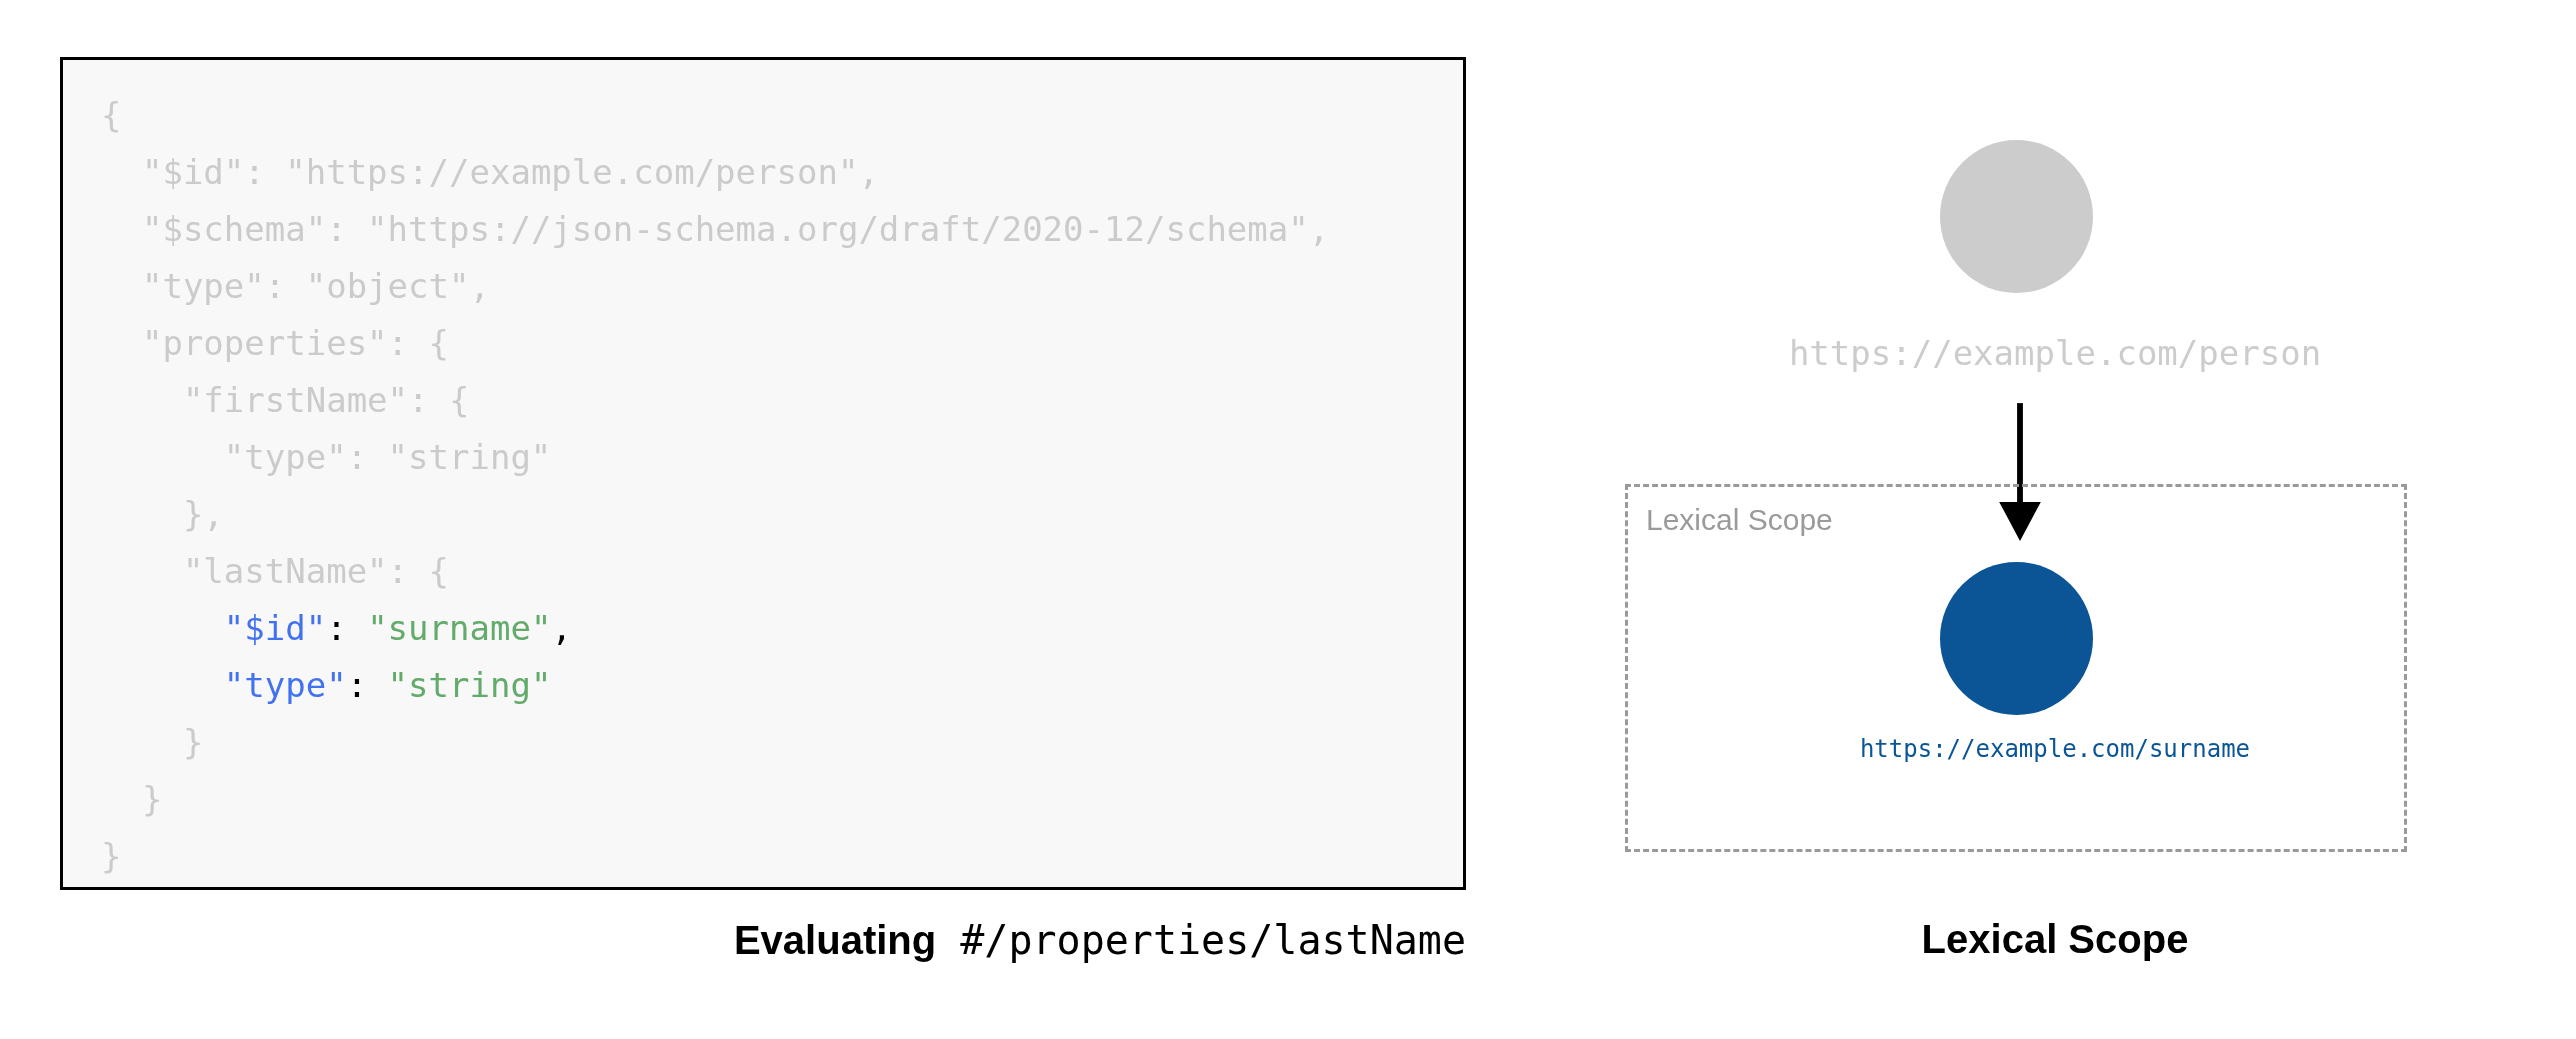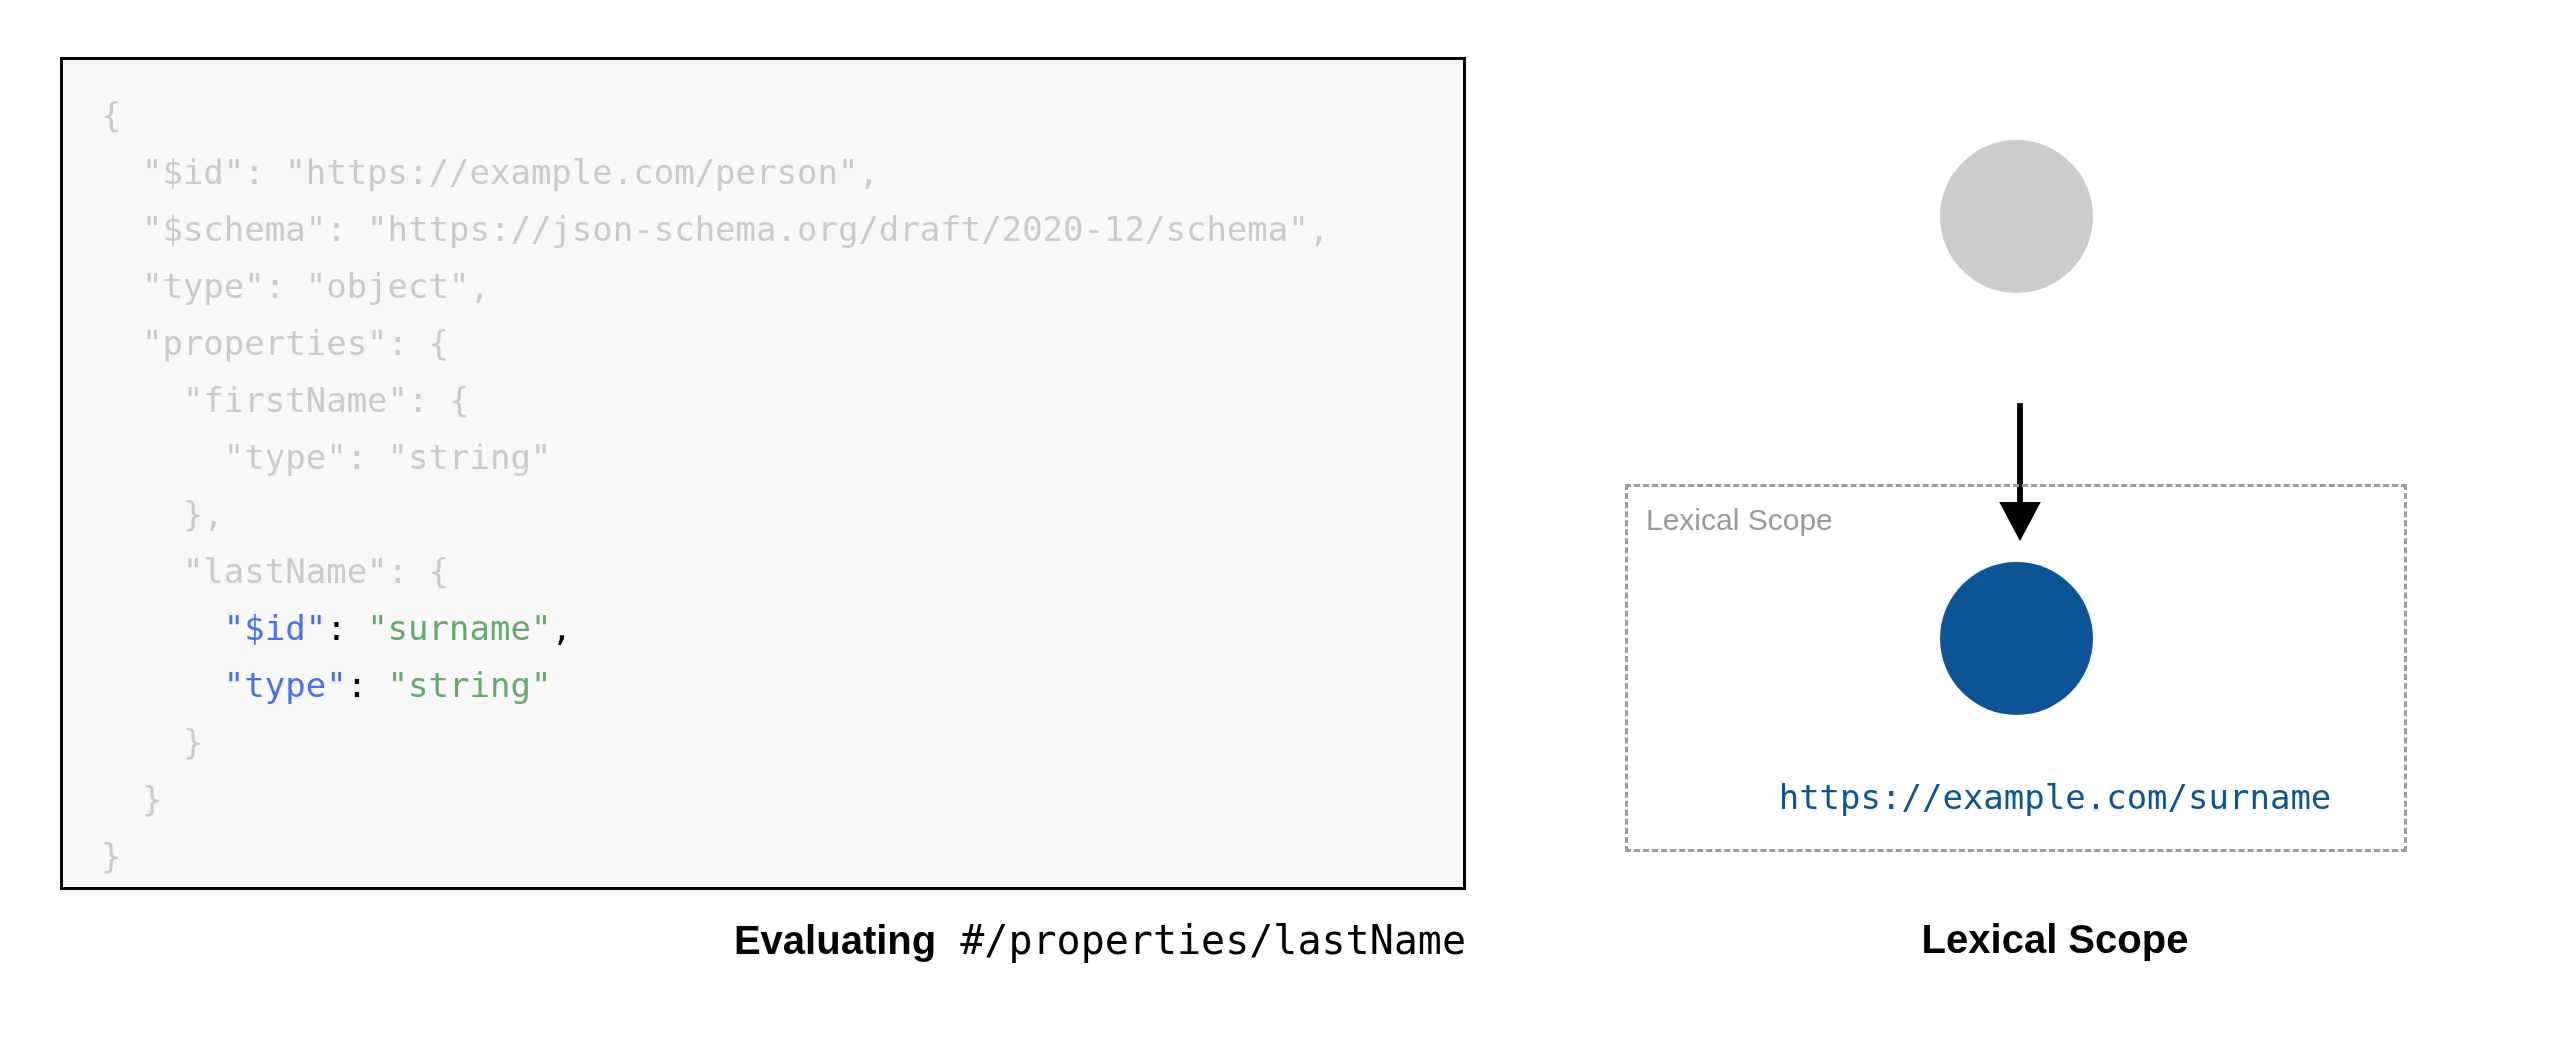--- a/index.html
+++ b/index.html
@@ -137,25 +137,25 @@
     top: 562px;
     width: 153px;
     height: 153px;
     border-radius: 50%;
     background: #0b5596;
   }
 
   #child-node-label {
     position: absolute;
     left: 84px;
-    top: 777px;
+    top: 735px;
     width: 890px;
     text-align: center;
     font-family: "DejaVu Sans Mono", "Liberation Mono", monospace;
-    font-size: 34px;
+    font-size: 24px;
     color: #0b5596;
     white-space: nowrap;
   }
 
   #right-caption {
     position: absolute;
     left: 84px;
     top: 917px;
     width: 890px;
     text-align: center;
@@ -178,20 +178,21 @@
   <div id="left-caption">
     <span class="cap-strong">Evaluating</span><span class="cap-mono"> #/properties/lastName</span>
   </div>
 
 </div>
 
 <div id="right-panel">
 
   <div id="parent-node-circle" style="background: rgb(204, 204, 204);"></div>
 
+  <div id="parent-node-label" style="color: rgb(204, 204, 204);">https://example.com/person</div>
 
   <svg id="edge-arrow" viewBox="0 0 120 215" width="78" height="140" xmlns="http://www.w3.org/2000/svg">
     <line x1="60" y1="0" x2="60" y2="178" stroke="#000000" stroke-width="9"></line>
     <polygon points="60,212 28,152 92,152" fill="#000000"></polygon>
   </svg>
 
   <div id="lexical-scope-box" style="border-color: rgb(154, 154, 154);">
     <div id="lexical-scope-box-label" style="color: rgb(154, 154, 154);">Lexical Scope</div>
   </div>
 

